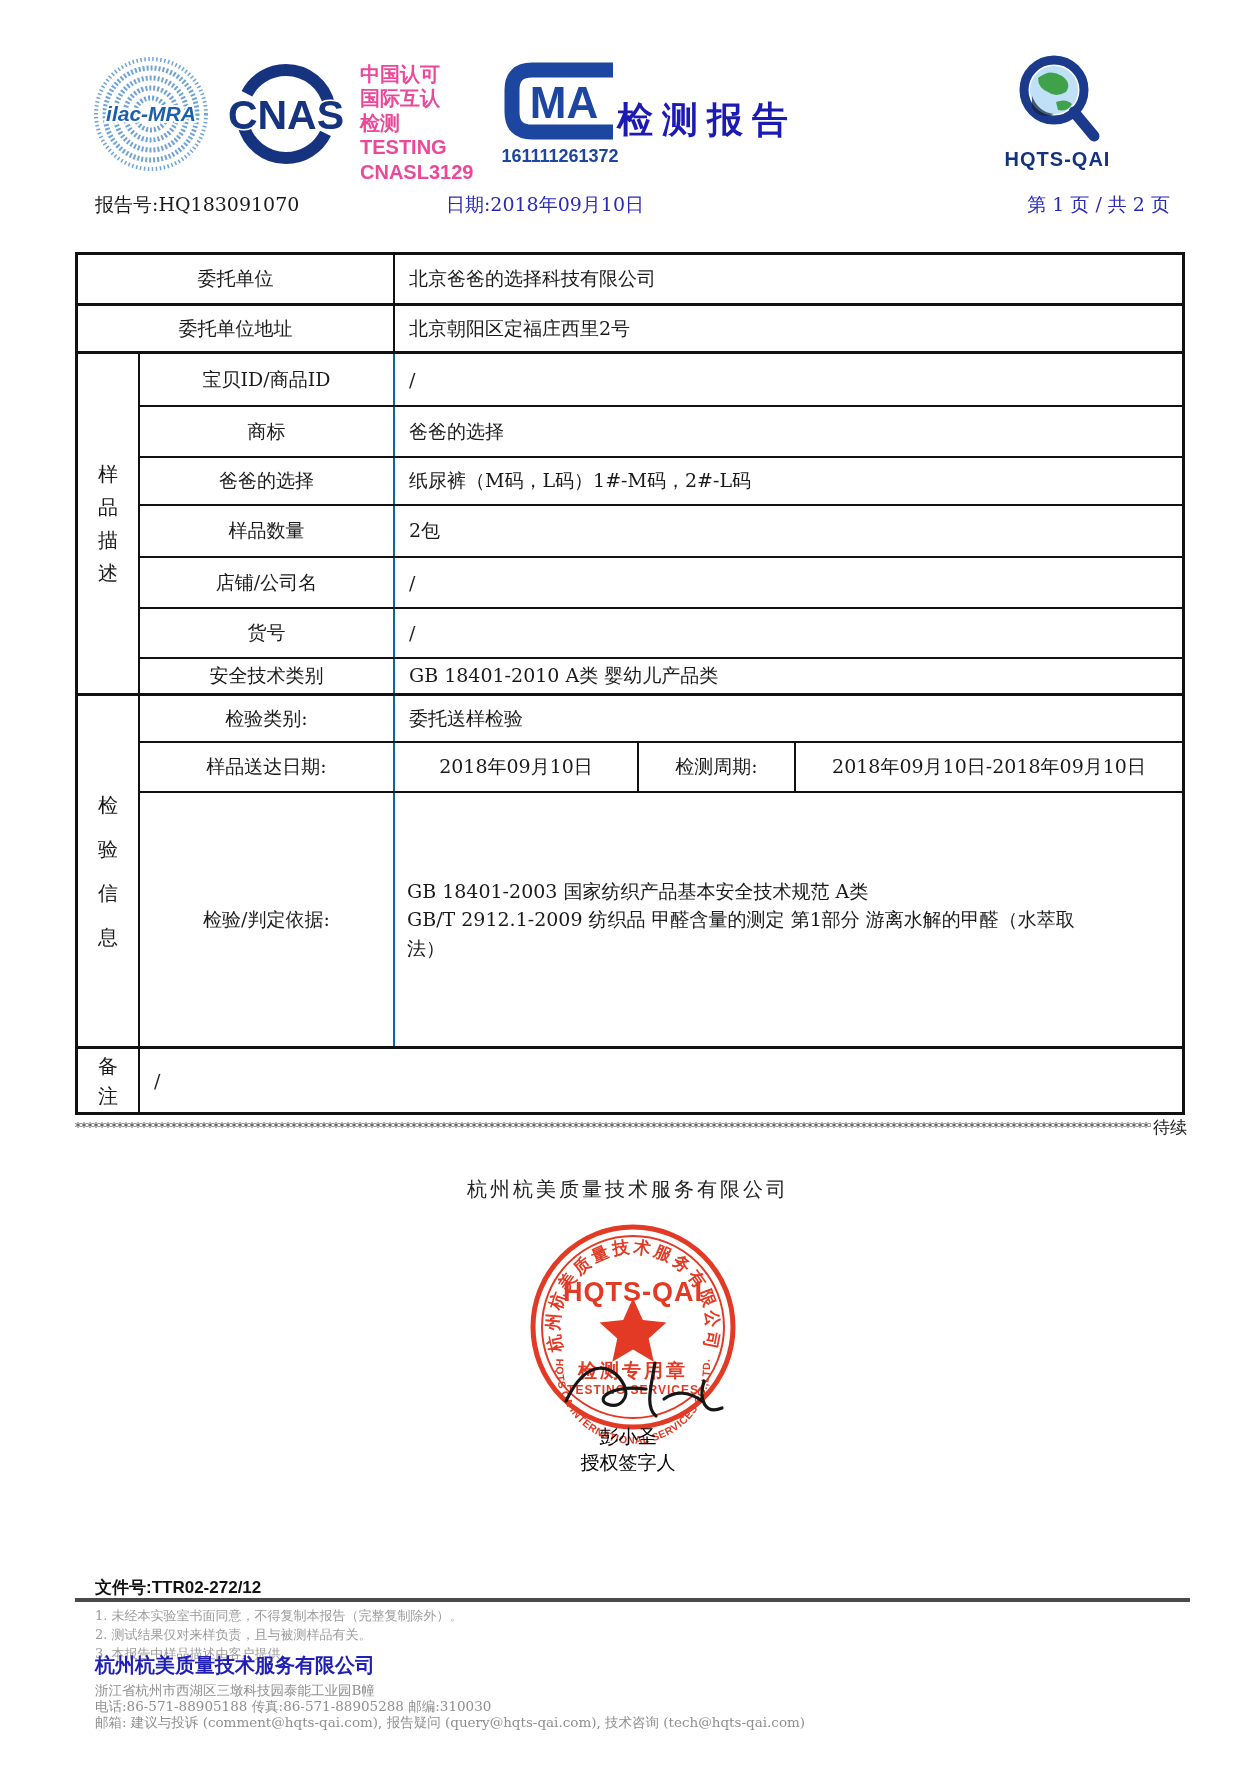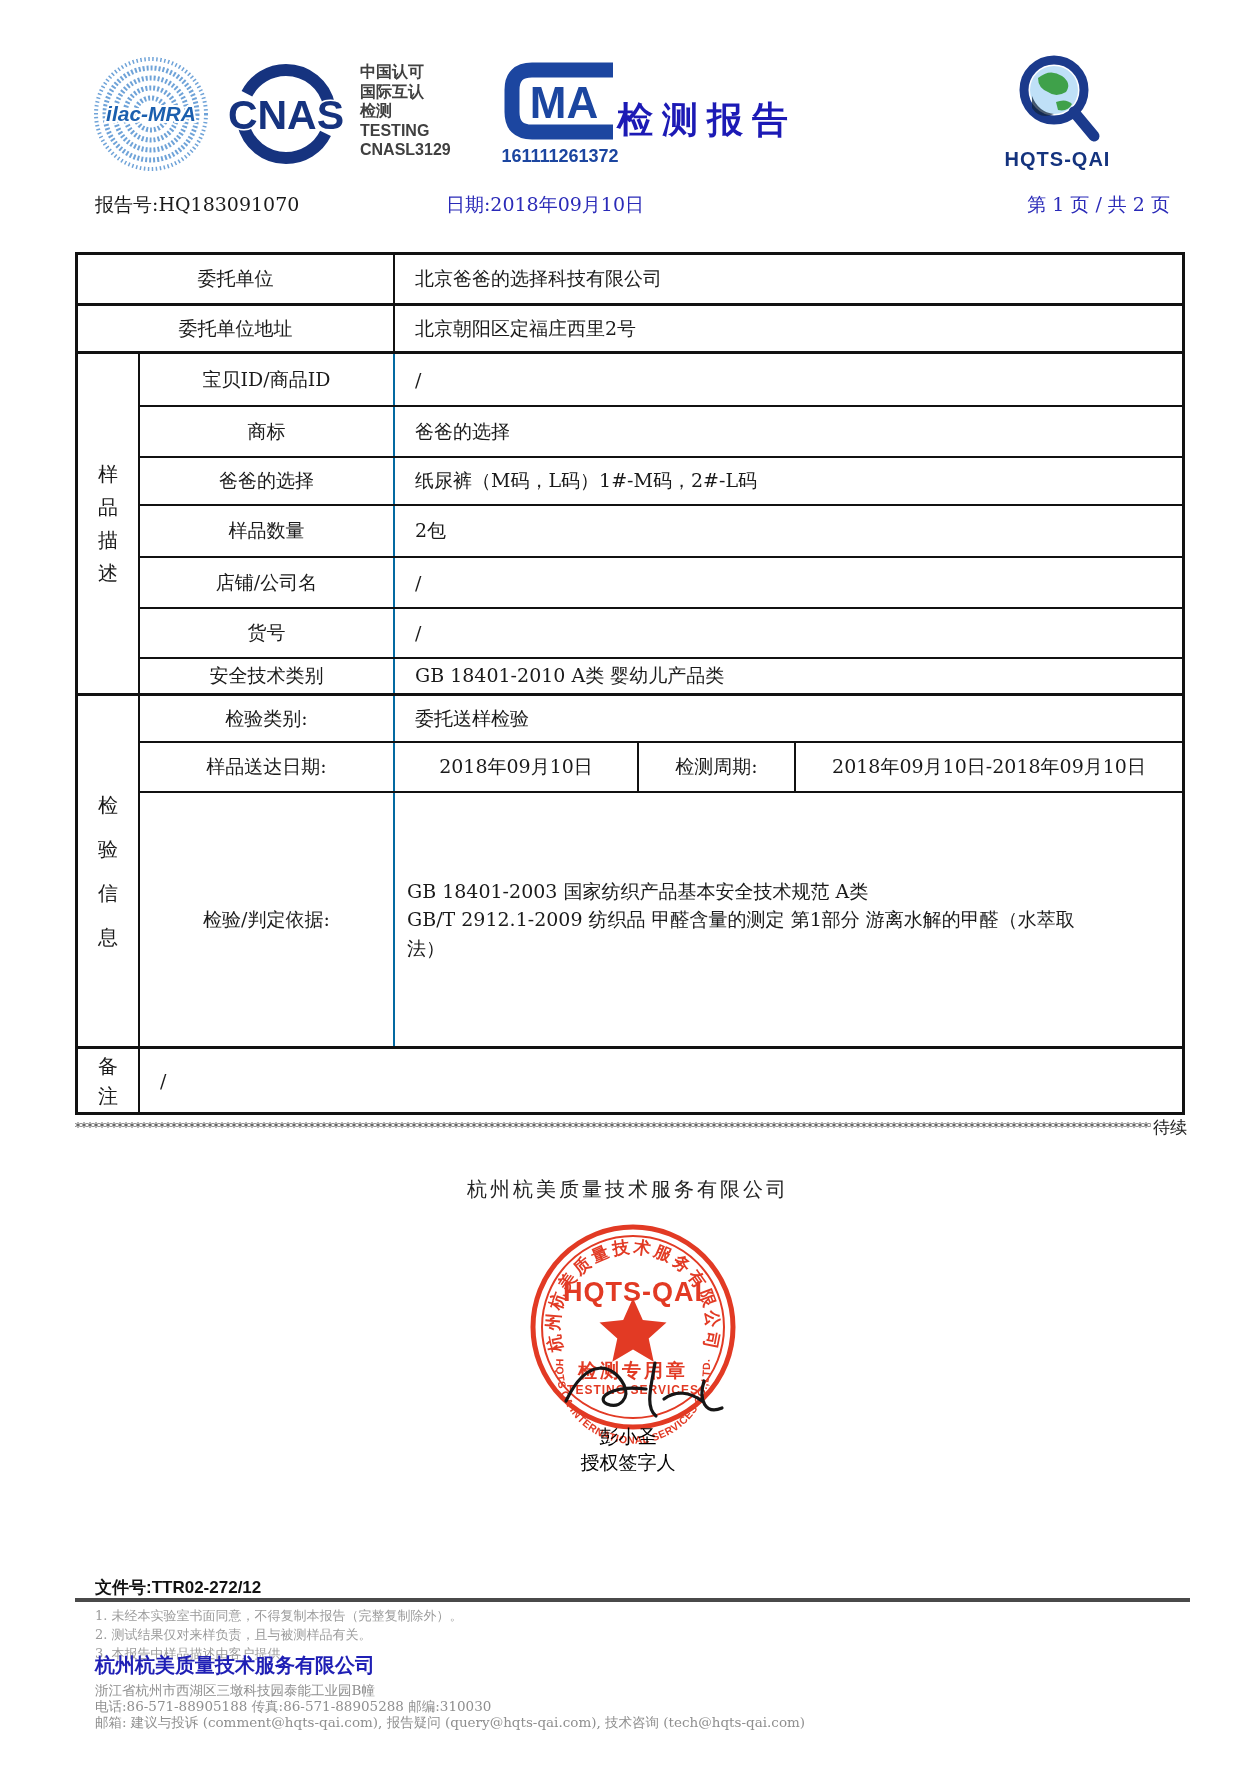--- a/index.html
+++ b/index.html
@@ -1,22 +1,22 @@
 <!DOCTYPE html>
 <html><head>
 <meta charset="utf-8">
 <style>
   html,body{margin:0;padding:0;background:#e8e8e8;}
   .page{position:relative;width:1256px;height:1779px;background:#ffffff;margin:0 auto;
         font-family:"DejaVu Serif","Liberation Serif",serif;color:#1a1a1a;overflow:hidden;}
   .abs{position:absolute;}
 
   
-  .acc-lines{font-family:"Liberation Sans",sans-serif;font-weight:bold;color:#404040;
-             font-size:16px;line-height:1.22;}
+  .acc-lines{font-family:"Liberation Sans",sans-serif;font-weight:bold;color:#ec4899;
+             font-size:20px;line-height:1.22;}
   .cma-num{font-family:"Liberation Sans",sans-serif;font-weight:bold;color:#1c46a0;font-size:18px;text-align:center;}
   .doc-title{font-family:"Liberation Sans",sans-serif;font-weight:bold;color:#1c1ab5;
              font-size:36px;letter-spacing:9px;text-align:center;white-space:nowrap;}
   .hqts-label{font-family:"Liberation Sans",sans-serif;font-weight:bold;color:#14337e;
               font-size:20px;text-align:center;letter-spacing:1px;}
 
   
   .rinfo{font-size:19px;white-space:nowrap;}
   .blue{color:#2a2ab8;}
 
@@ -28,21 +28,21 @@
   .vcol{width:60px;border-right:2px solid #111;display:flex;flex-direction:column;
         justify-content:center;align-items:center;}
   .vchar{line-height:1;}
   .rows{flex:1;display:flex;flex-direction:column;min-width:0;}
   .trow{display:flex;border-bottom:2px solid #111;}
   .trow:last-child{border-bottom:none;}
   .lab{width:253px;min-width:253px;border-right:2px solid #0369a1;display:flex;
        align-items:center;justify-content:center;text-align:center;}
   .lab-wide{width:315px;min-width:315px;border-right:2px solid #111;display:flex;
             align-items:center;justify-content:center;}
-  .val{flex:1;display:flex;align-items:center;padding-left:20px;min-width:0;}
+  .val{flex:1;display:flex;align-items:center;padding-left:14px;min-width:0;}
   .val-c{display:flex;align-items:center;justify-content:center;text-align:center;}
   .basis{flex:1;display:flex;flex-direction:column;justify-content:center;
          padding-left:12px;line-height:1.5;min-width:0;}
 
   
   .cont{left:75px;top:1116px;width:1112px;display:flex;align-items:center;}
   .stars{flex:1;overflow:hidden;white-space:nowrap;font-size:12px;letter-spacing:0px;color:#3a3a3a;}
   .cont-label{font-size:17px;color:#222;white-space:nowrap;padding-left:2px;}
 
   

